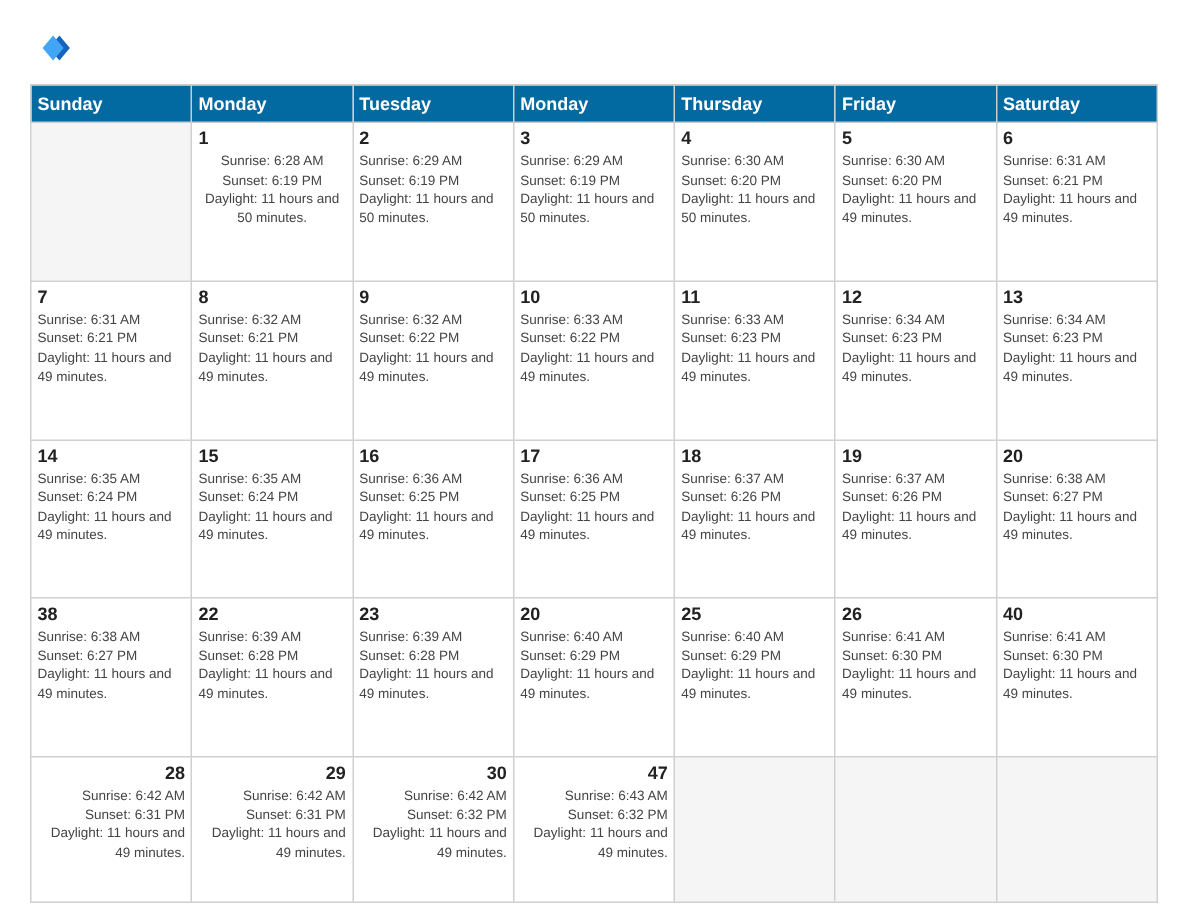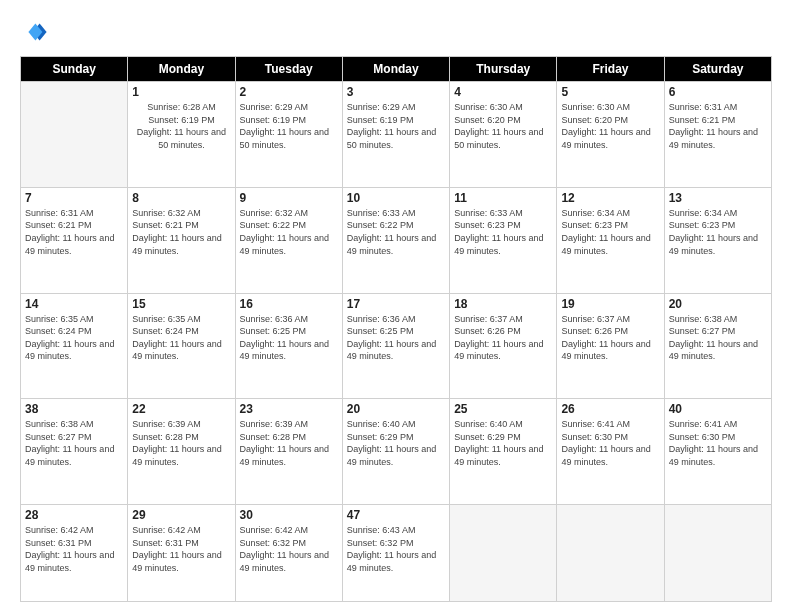--- a/index.html
+++ b/index.html
@@ -50,26 +50,26 @@
     .subtitle {
       font-size: 14px;
       color: #444;
     }
     .calendar {
       width: 100%;
       border-collapse: collapse;
       flex: 1;
     }
     .calendar th {
-      background: #000000;
+      background: #0369a1;
       color: #fff;
       font-size: 12px;
       font-weight: bold;
       padding: 5px 4px;
-      text-align: center;
+      text-align: left;
       border: 1px solid #ccc;
     }
     .calendar td {
       border: 1px solid #d0d0d0;
       vertical-align: top;
       padding: 3px 4px;
       font-size: 9.5px;
       color: #333;
       width: 14.28%;
       height: 80px;
@@ -85,20 +85,21 @@
       display: block;
       margin-bottom: 2px;
     }
     .day-info {
       font-size: 9px;
       color: #444;
       line-height: 1.4;
     }
     .last-row td {
       height: 70px;
+      text-align: right;
     }
   </style>
 </head>
 <body>
 
 <div class="page">
   <div class="header">
     <div class="logo">
       <svg class="logo-icon" viewBox="0 0 40 40">
         <polygon points="28,8 38,20 28,32 18,20" fill="#1565c0"></polygon>

